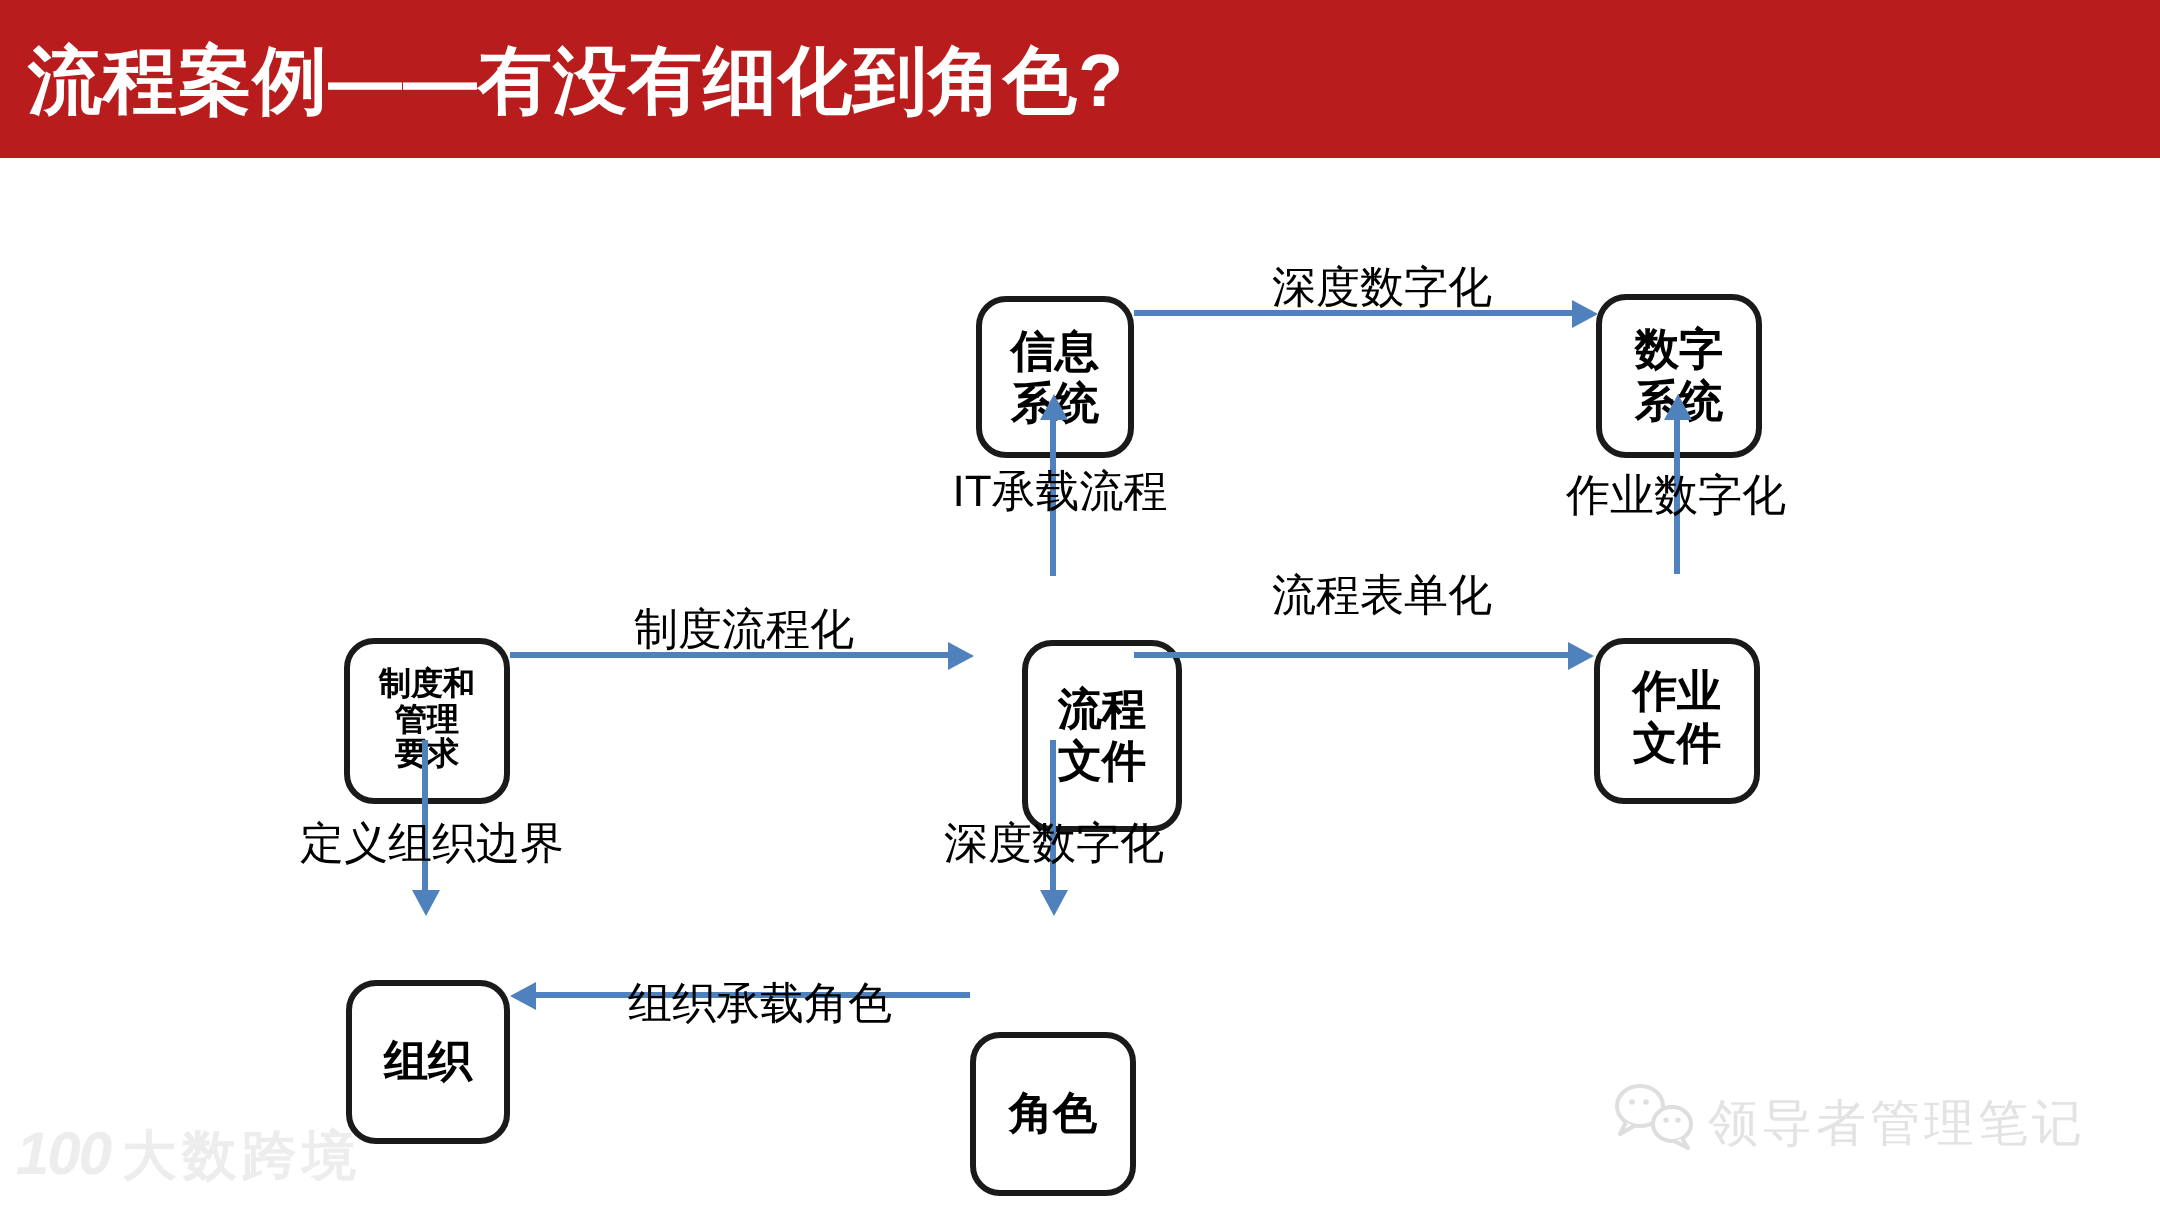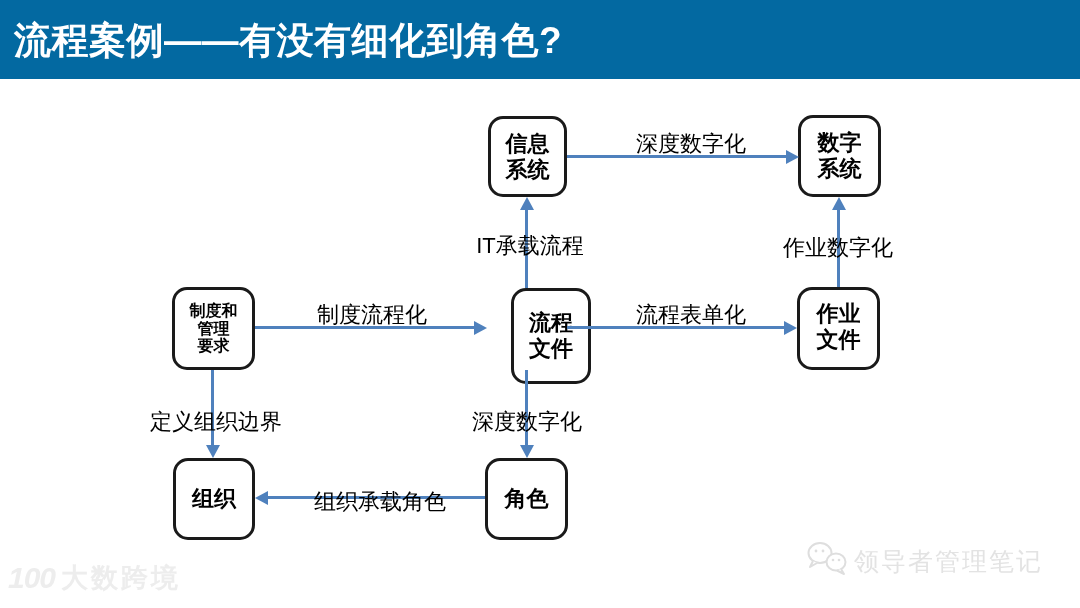--- a/index.html
+++ b/index.html
@@ -3,42 +3,42 @@
 <meta charset="utf-8">
 <style>
   html,body { margin:0; padding:0; }
   body {
     width:1080px; height:608px; position:relative; overflow:hidden;
     background:#ffffff; font-family:"Liberation Sans", sans-serif;
   }
   
   .header {
     position:absolute; left:0; top:0; width:1080px; height:79px;
-    background:#0369a1;
+    background:#b91c1c;
   }
   .header .title {
     position:absolute; left:14px; top:16px;
     font-size:37px; font-weight:bold; color:#ffffff; letter-spacing:0.5px;
     white-space:nowrap;
   }
   
   .node {
     position:absolute; box-sizing:border-box;
     background:#ffffff; border:3px solid #1a1a1a; border-radius:15px;
     display:flex; align-items:center; justify-content:center;
     text-align:center; font-weight:bold; color:#000;
-    font-size:22px; line-height:1.18; white-space:pre-line;
+    font-size:22px; line-height:1.18; white-space:pre-line;margin-top:32px;
   }
   .n-info     { left:488px; top:116px; width:79px;  height:81px; }
   .n-digital  { left:798px; top:115px; width:83px;  height:82px; }
   .n-policy   { left:172px; top:287px; width:83px;  height:83px; font-size:16px; line-height:1.12; }
   .n-process  { left:511px; top:288px; width:80px;  height:96px; }
   .n-work     { left:797px; top:287px; width:83px;  height:83px;font-family:Liberation Mono, monospace; }
   .n-org      { left:173px; top:458px; width:82px;  height:82px; }
-  .n-role     { left:485px; top:458px; width:83px;  height:82px; }
+  .n-role     { left:485px; top:484px; width:83px;  height:82px; }
   
   .edge { position:absolute; background:#4F81BD; }
   .head { position:absolute; width:0; height:0; }
   .e1 { left:567px; top:155px; width:220px; height:3px; }
   .h1 { left:786px; top:150px; border-left:13px solid #4F81BD; border-top:7px solid transparent; border-bottom:7px solid transparent; }
   .e2 { left:255px; top:326px; width:220px; height:3px; }
   .h2 { left:474px; top:321px; border-left:13px solid #4F81BD; border-top:7px solid transparent; border-bottom:7px solid transparent; }
   .e3 { left:567px; top:326px; width:218px; height:3px; }
   .h3 { left:784px; top:321px; border-left:13px solid #4F81BD; border-top:7px solid transparent; border-bottom:7px solid transparent; }
   .e4 { left:525px; top:209px; width:3px; height:79px; }
@@ -53,21 +53,21 @@
   .h8 { left:255px; top:491px; border-right:13px solid #4F81BD; border-top:7px solid transparent; border-bottom:7px solid transparent; }
   
   .elabel {
     position:absolute; transform:translateX(-50%);
     font-size:22px; color:#000; white-space:nowrap;
   }
   .l-deep    { left:691px; top:129px; }
   .l-it      { left:530px; top:231px; }
   .l-workdig { left:838px; top:233px; }
   .l-policy  { left:372px; top:300px; }
-  .l-form    { left:691px; top:300px; }
+  .l-form    { left:691px; top:283px; }
   .l-border  { left:216px; top:407px; }
   .l-defrole { left:527px; top:407px; }
   .l-carry   { left:380px; top:487px; }
   
   .wm-right {
     position:absolute; left:806px; top:540px;
     display:flex; align-items:center; gap:6px;
   }
   .wm-right .brand {
     font-size:25px; color:#e3e3e3; letter-spacing:2px; white-space:nowrap;

